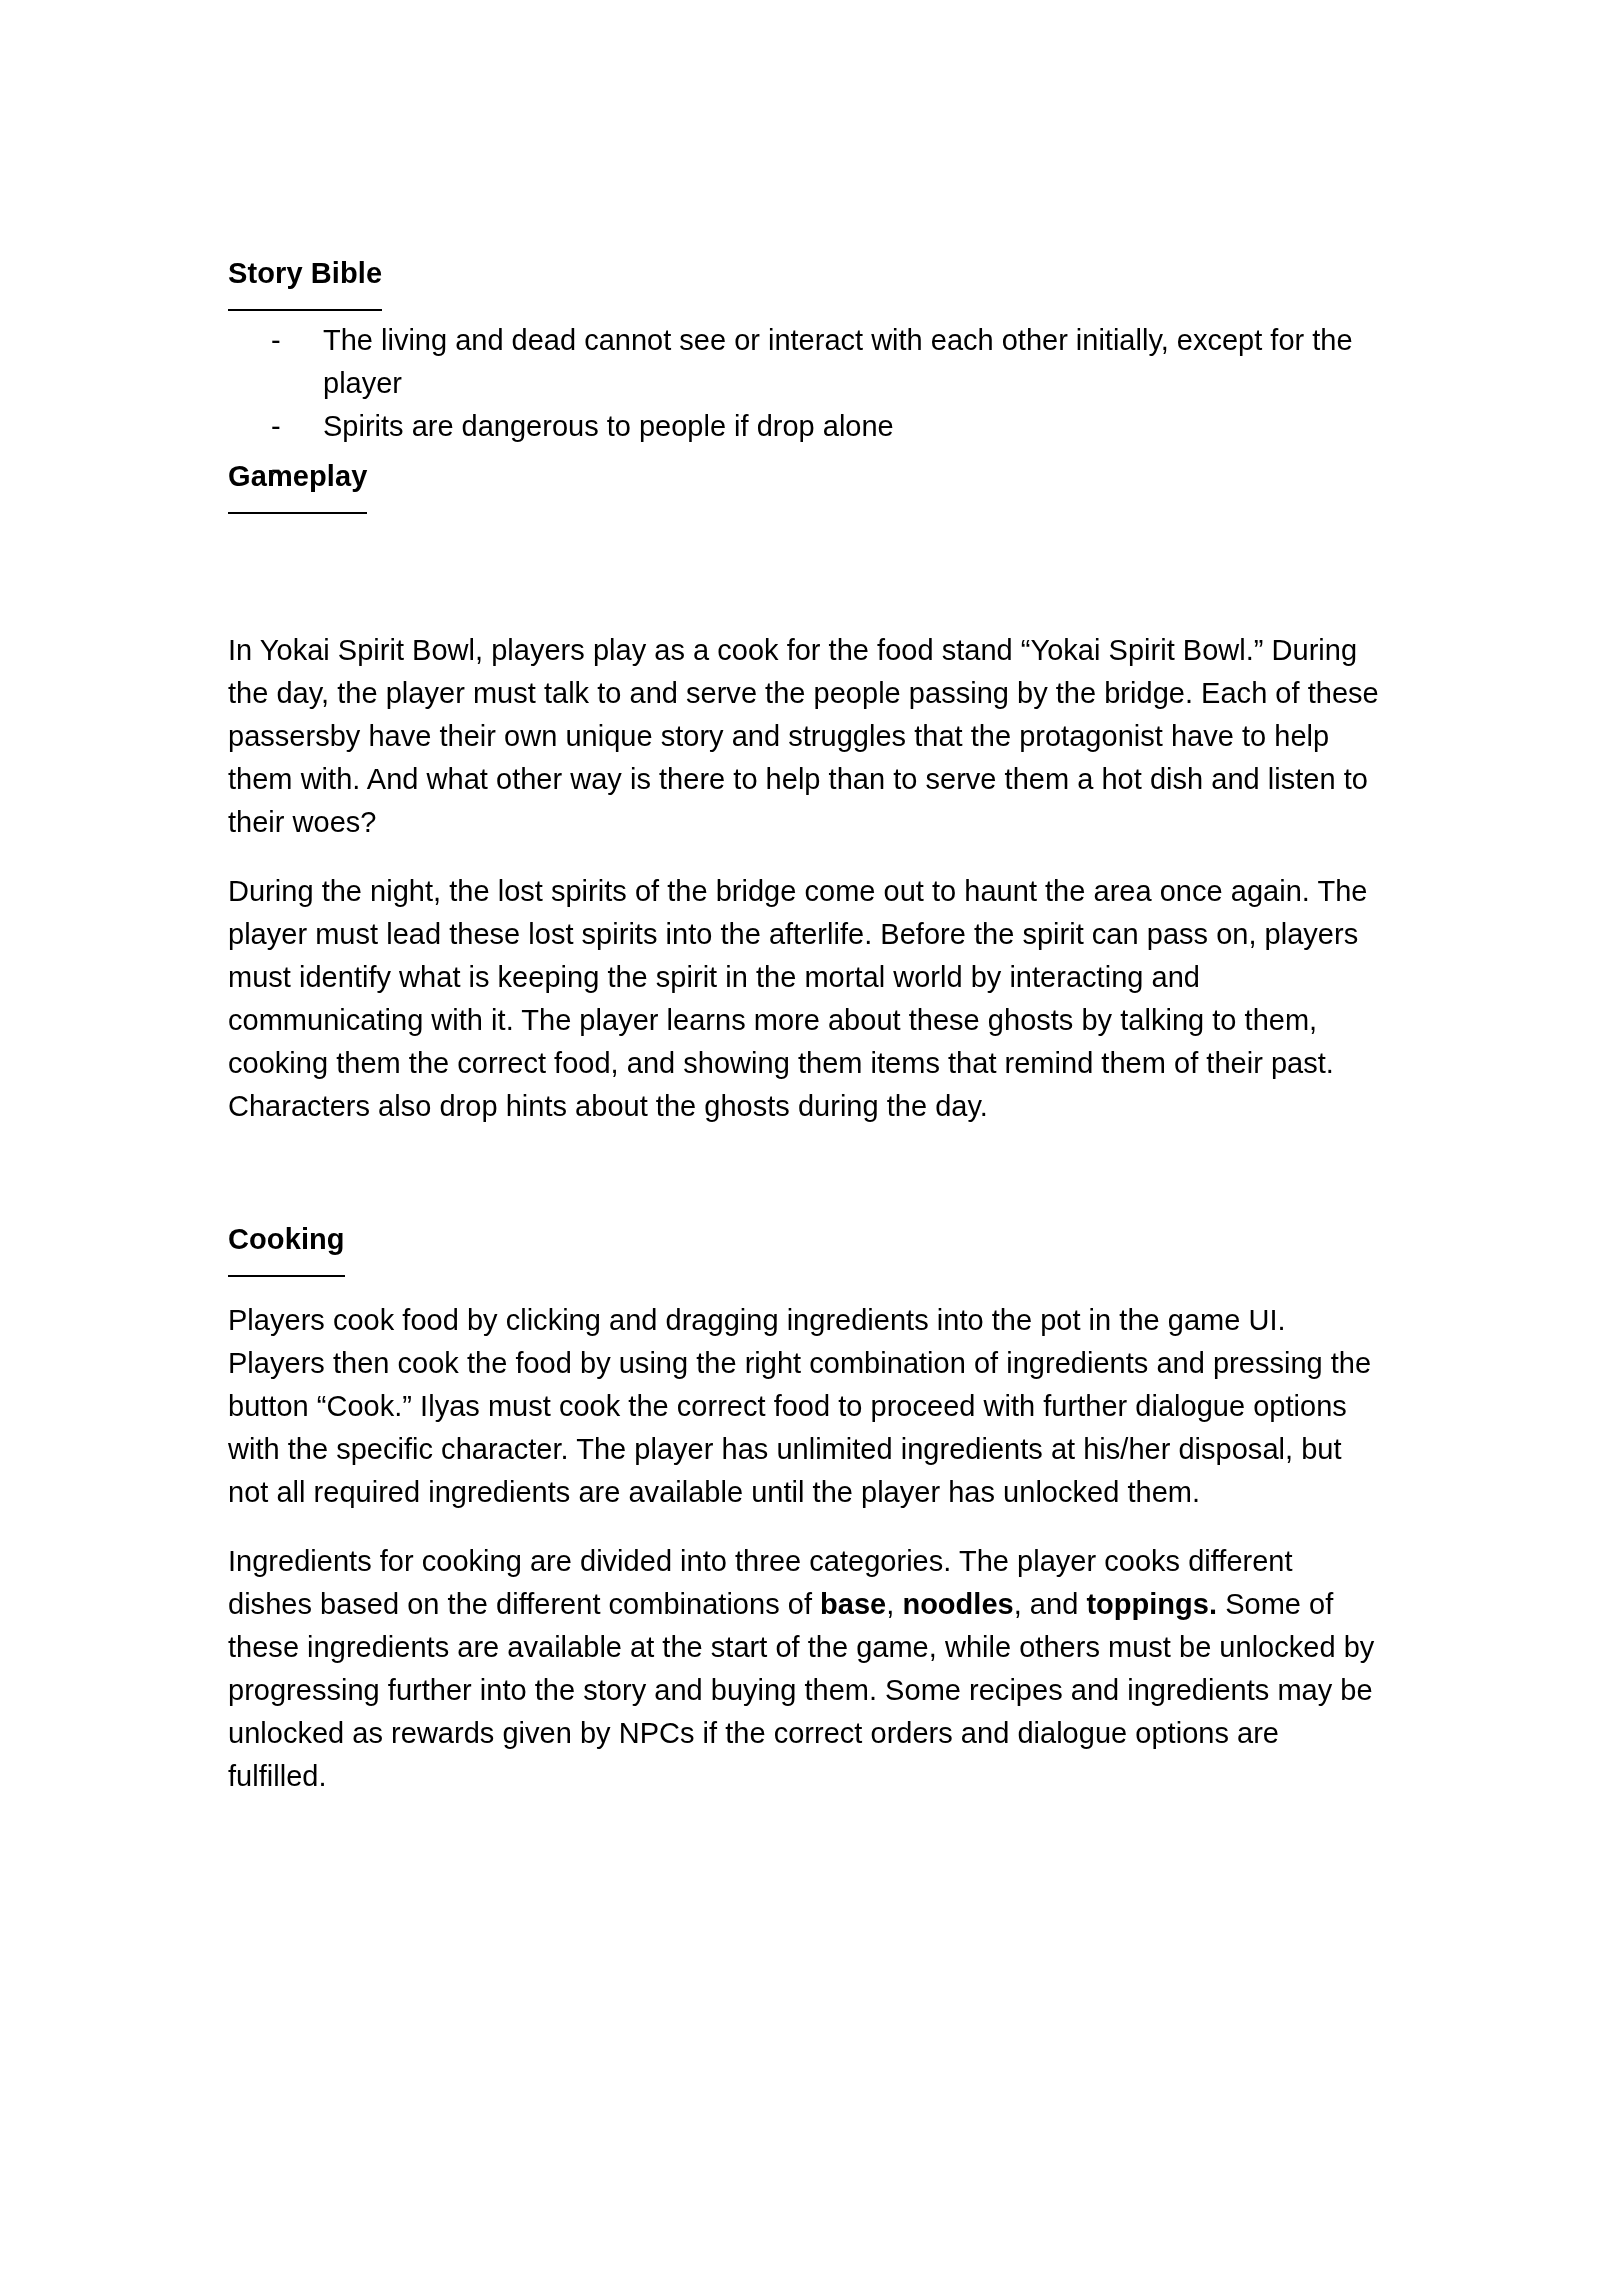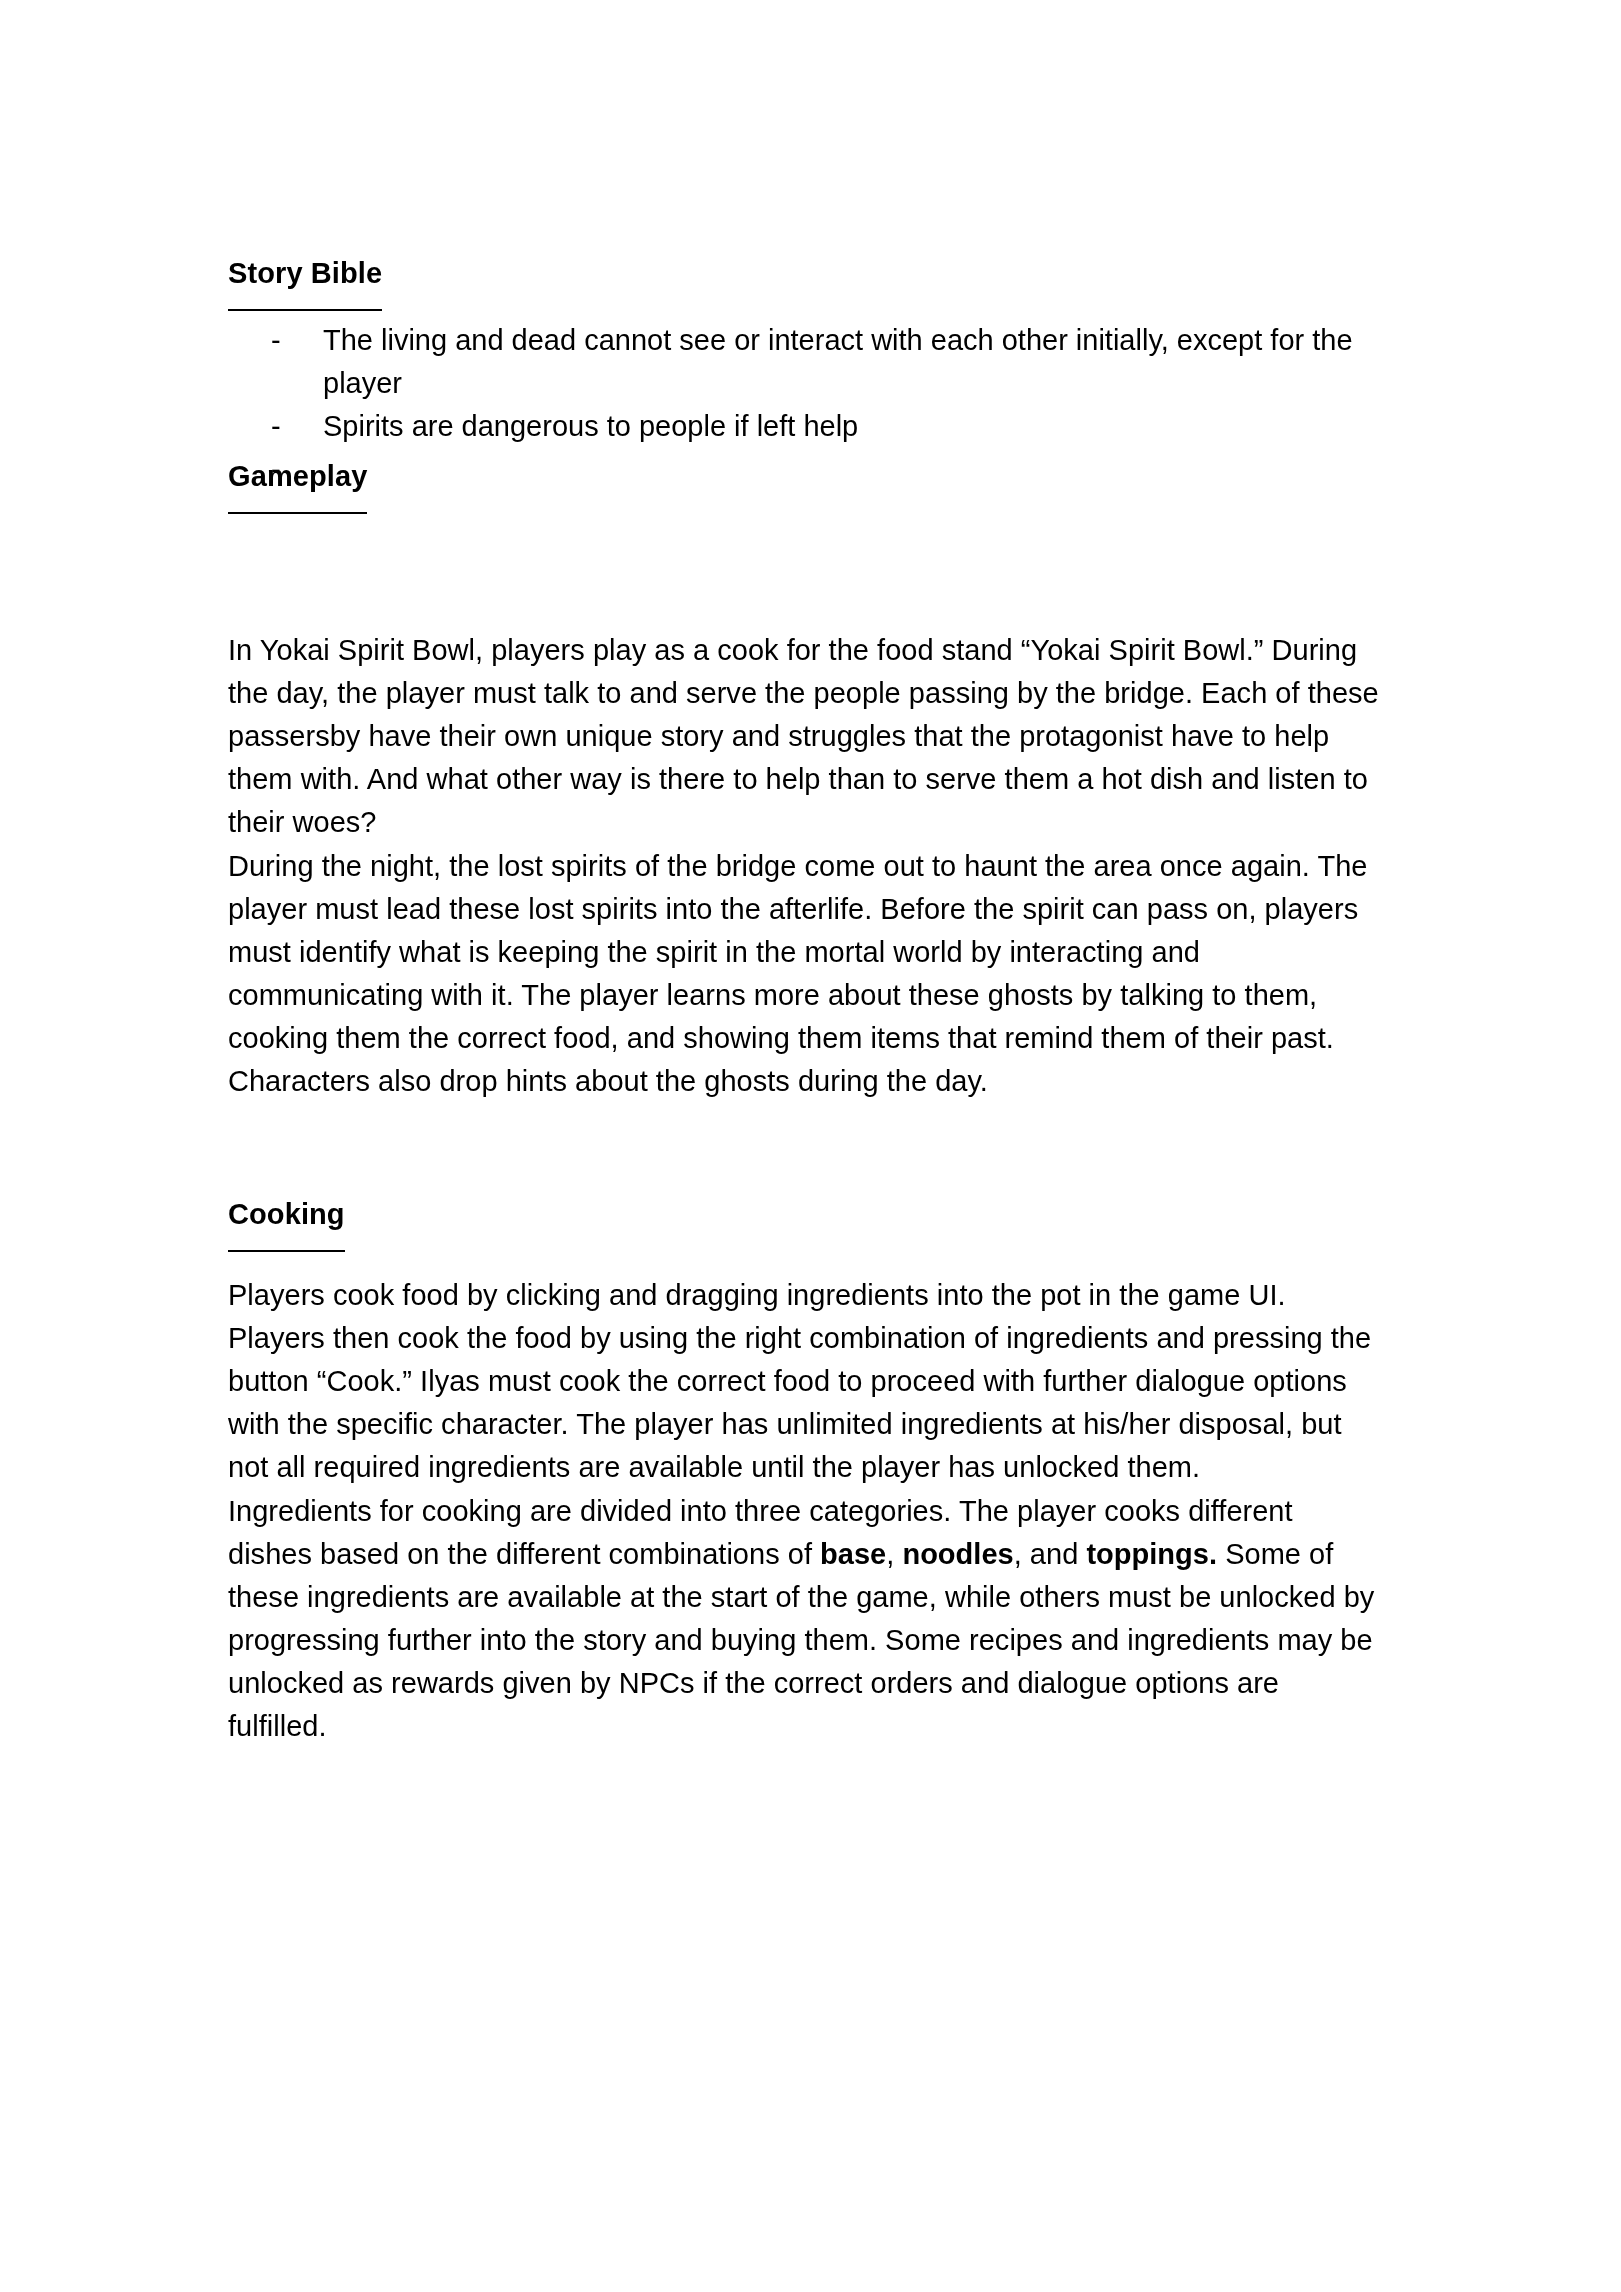--- a/index.html
+++ b/index.html
@@ -54,21 +54,21 @@
 
   
   p.body {
     font-size: 29px;
     line-height: 43px;
     margin: 0;
     text-align: left;
     letter-spacing: 0.02px;
   }
   p.body + p.body {
-    margin-top: 1px;
+    margin-top: 26px;
   }
   b.strong { font-weight: bold; }
 
   
   ul.dash-list {
     list-style: none;
     margin: 6.9px 0 0 0;
     padding: 0;
   }
   ul.dash-list li {
@@ -102,21 +102,21 @@
       <span class="u">Story Bible</span>
     </div>
 
     <ul class="dash-list">
       <li>
         <span class="dash">-</span>
         <span>The living and dead cannot see or interact with each other initially, except for the player</span>
       </li>
       <li>
         <span class="dash">-</span>
-        <span>Spirits are dangerous to people if left help</span>
+        <span>Spirits are dangerous to people if drop alone</span>
       </li>
       <li>
         <span class="dash">-</span>
       </li>
     </ul>
 
     <div class="sp-after-list"></div>
 
     <div class="h-major">
       <span class="u">Gameplay</span>

